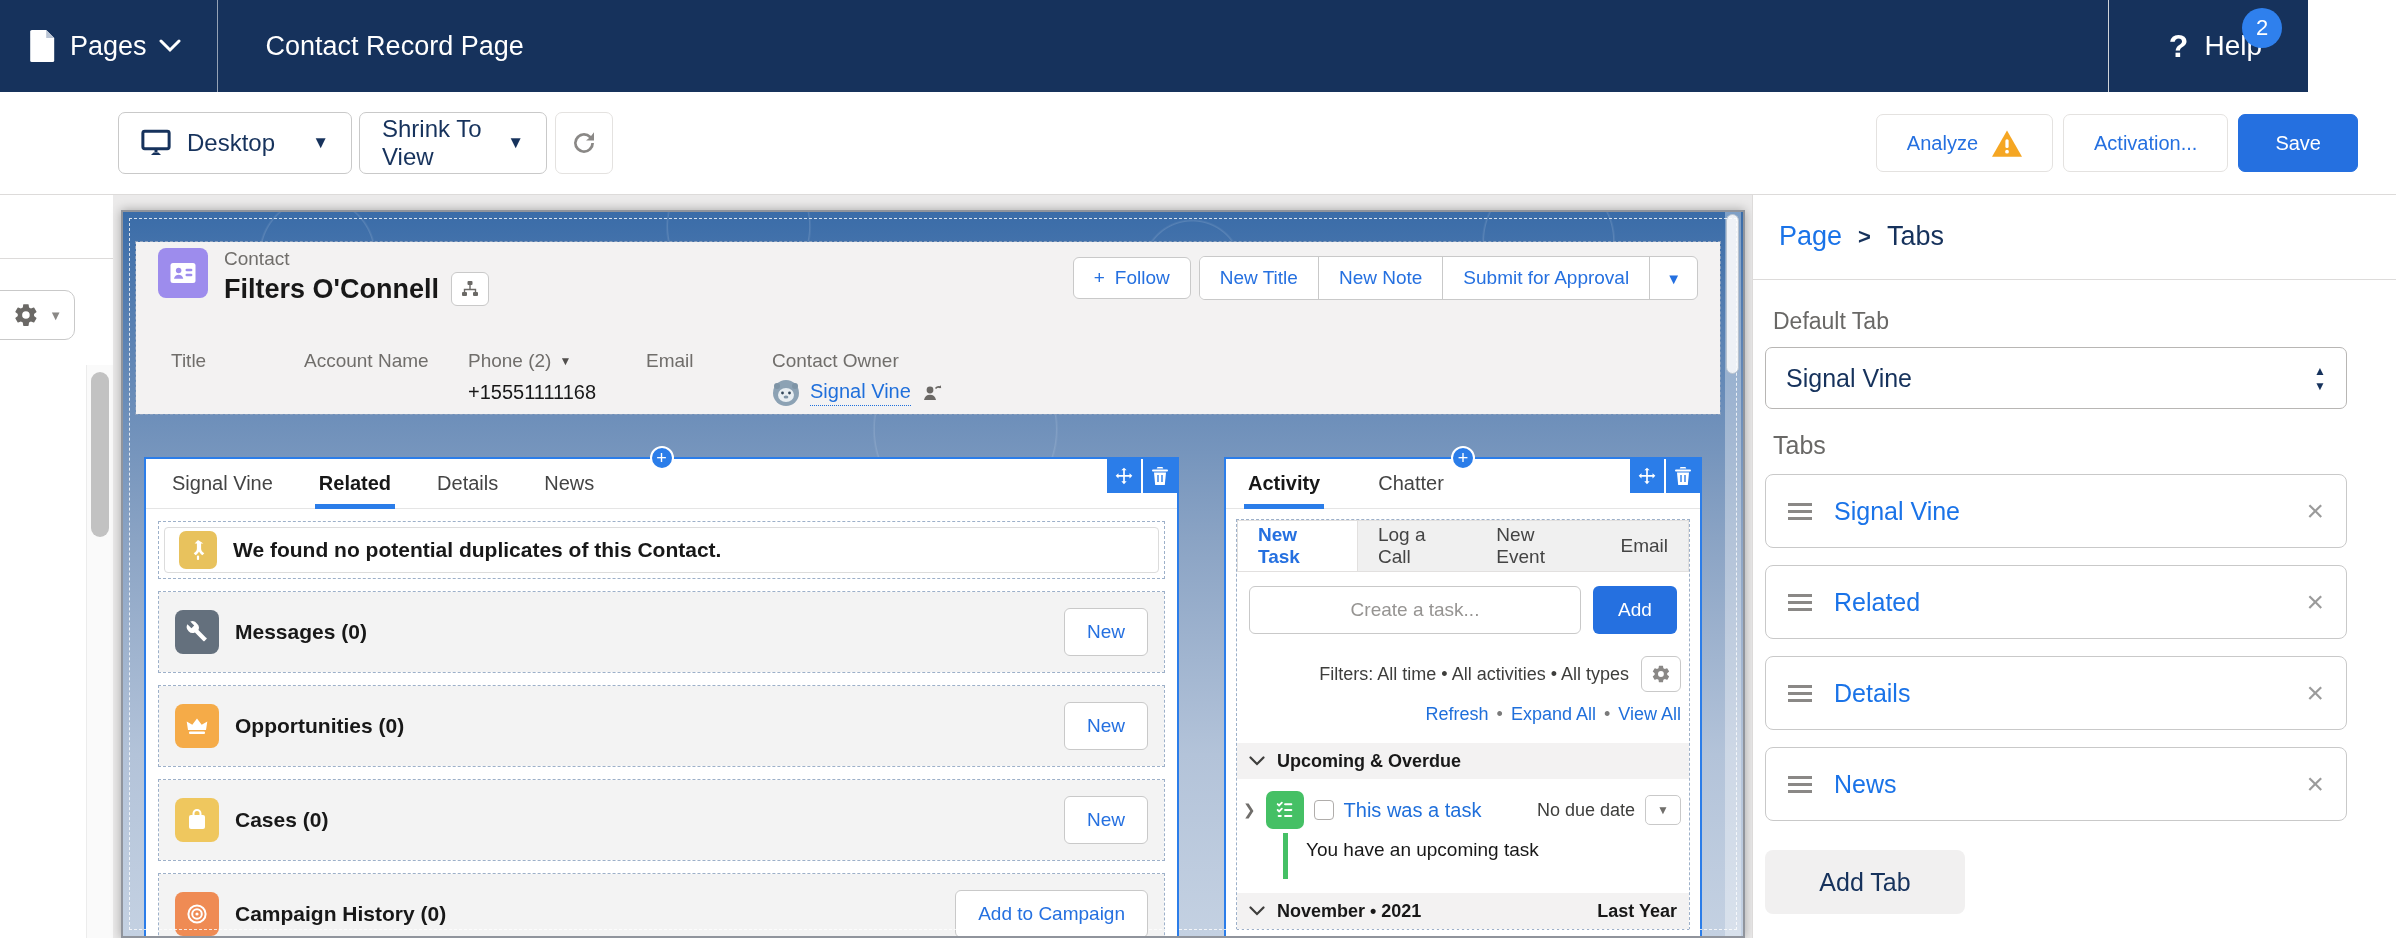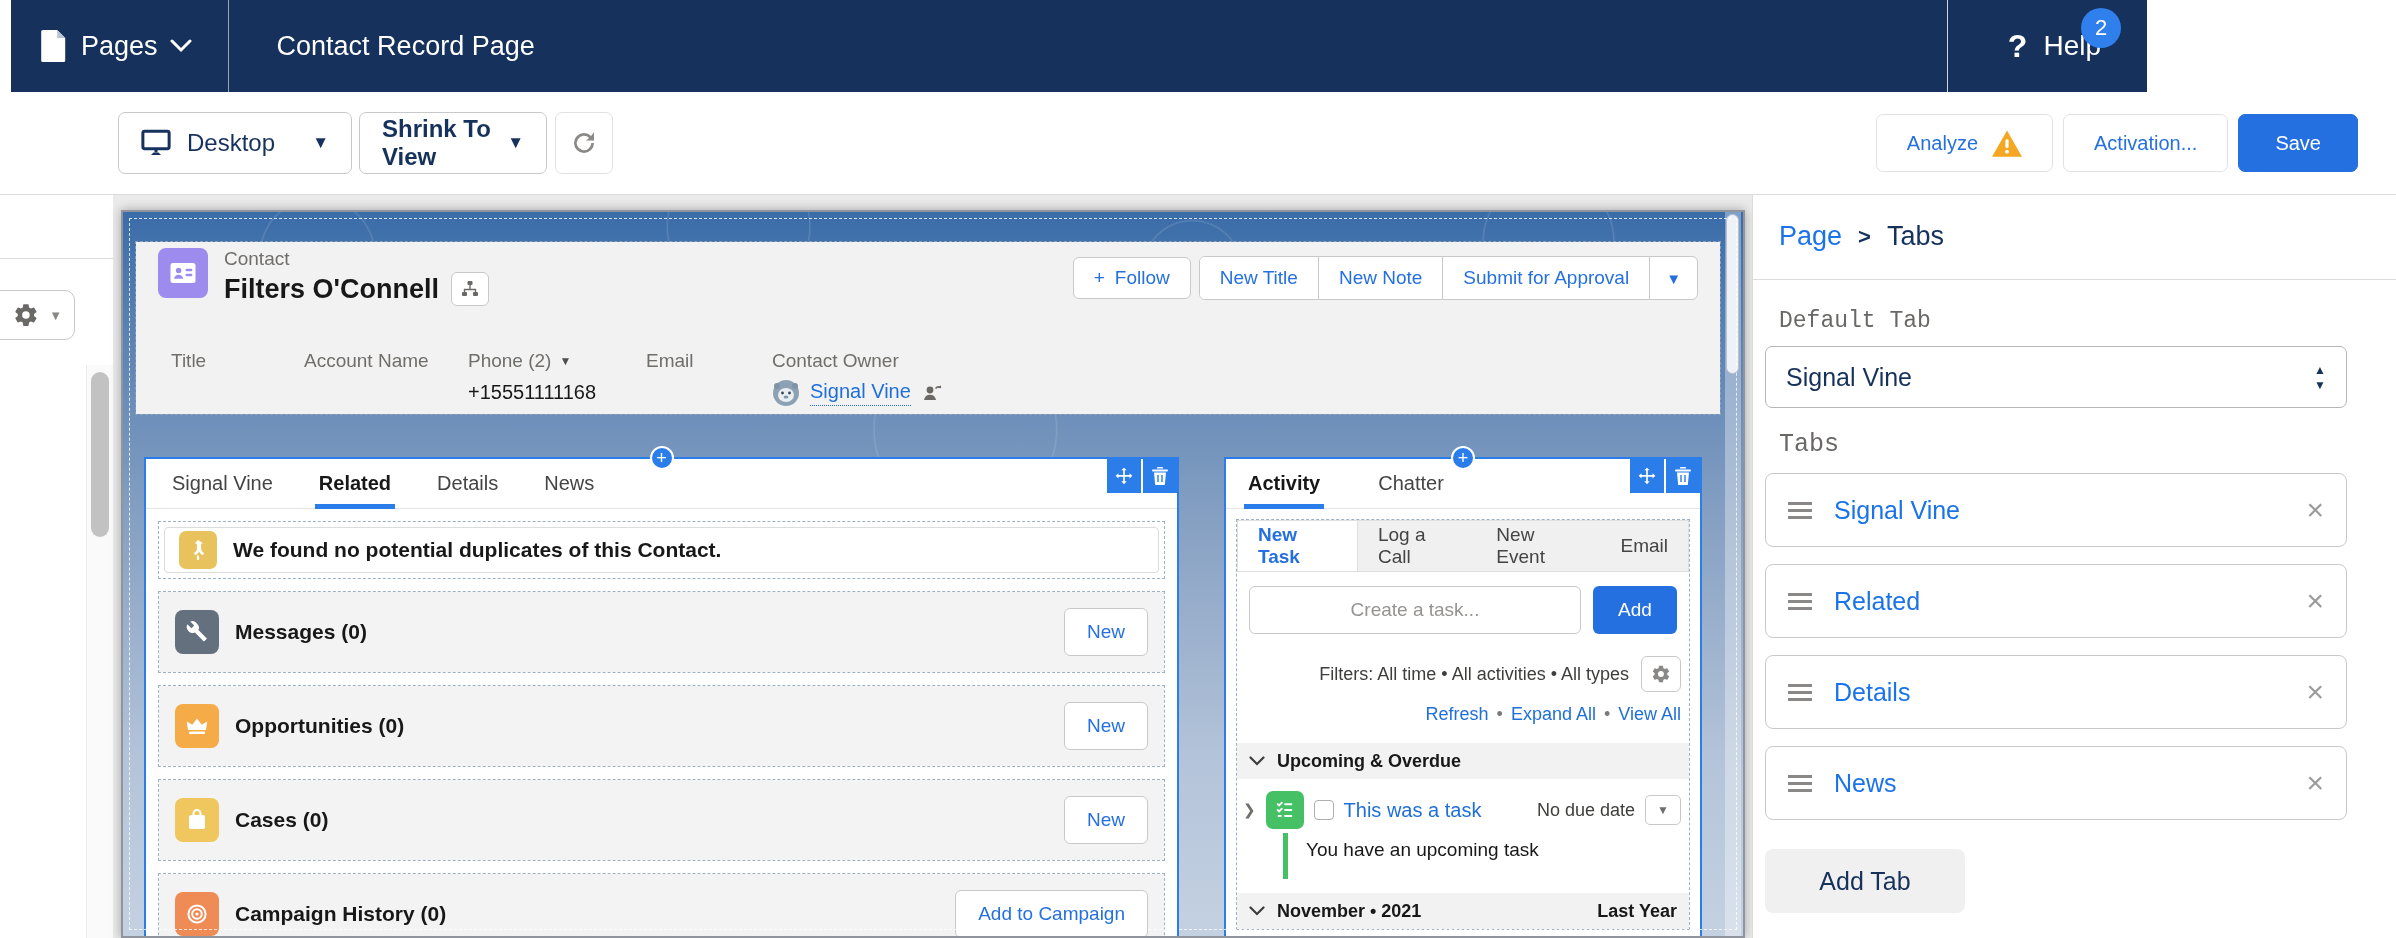--- a/index.html
+++ b/index.html
@@ -6,38 +6,38 @@
     --navy:#16325c; --accent:#2570e0; --link:#1f6fdb; --sel:#2b7de9;
     --txt:#181818; --gray-txt:#706e6b; --border:#c9c9c9; --light-border:#e5e5e5;
     --card-gray:#f3f2f2; --warn:#f5a623;
   }
   *{margin:0;padding:0;box-sizing:border-box;}
   html,body{width:2396px;height:938px;overflow:hidden;}
   body{font-family:"Liberation Sans",sans-serif;background:#fff;position:relative;color:var(--txt);}
   svg{display:block;}
 
   
-  .navbar{position:absolute;left:0;top:0;width:2136px;height:92px;background:var(--navy);display:flex;align-items:center;color:#fff;margin-left:11px;}
+  .navbar{position:absolute;left:0;top:0;width:2308px;height:92px;background:var(--navy);display:flex;align-items:center;color:#fff;}
   .nav-left{display:flex;align-items:center;gap:14px;padding-left:30px;height:100%;}
   .nav-pages{display:flex;align-items:center;gap:12px;cursor:pointer;}
   .nav-pages .lbl{font-size:27px;}
   .nav-vdiv{width:1px;height:92px;background:rgba(255,255,255,.55);margin-left:22px;}
   .nav-title{font-size:27px;font-weight:500;margin-left:34px;}
   .nav-right{margin-left:auto;display:flex;align-items:center;height:100%;}
   .nav-vdiv2{width:1px;height:92px;background:#cfd3da;}
   .nav-help{position:relative;display:flex;align-items:center;gap:16px;padding:0 46px 0 60px;height:100%;cursor:pointer;}
   .nav-q{font-size:32px;font-weight:700;}
   .nav-help .lbl{font-size:28px;}
   .help-badge{position:absolute;top:8px;right:26px;width:40px;height:40px;border-radius:50%;background:#2f80ed;color:#fff;font-size:22px;display:flex;align-items:center;justify-content:center;}
 
   
   .toolbar{position:absolute;left:0;top:92px;width:2396px;height:103px;background:#fff;border-bottom:1px solid #dddbda;display:flex;align-items:center;}
   .tb-select{display:flex;align-items:center;gap:16px;border:1px solid var(--border);border-radius:7px;height:62px;padding:0 22px;color:var(--navy);font-size:24px;cursor:pointer;background:#fff;}
   .tb-select.device{margin-left:118px;width:234px;}
-  .tb-select.zoom{margin-left:7px;width:188px;font-weight:bold;}
+  .tb-select.zoom{margin-left:7px;width:188px;}
   .tb-caret{margin-left:auto;color:var(--navy);font-size:17px;}
   .tb-refresh{margin-left:8px;width:58px;height:62px;border:1px solid #e4e2e0;border-radius:7px;background:#fff;display:flex;align-items:center;justify-content:center;cursor:pointer;}
   .tb-right{margin-left:auto;display:flex;align-items:center;gap:10px;padding-right:38px;}
   .btn{border:1px solid #e4e2e0;background:#fff;border-radius:7px;height:58px;display:flex;align-items:center;justify-content:center;font-size:20px;color:var(--accent);cursor:pointer;padding:0 30px;gap:14px;font-family:inherit;}
   .btn.primary{background:var(--accent);color:#fff;border-color:var(--accent);padding:0 36px;}
 
   
   .left-panel{position:absolute;left:0;top:195px;width:113px;height:743px;background:#fff;}
   .left-panel .hdiv{position:absolute;left:0;top:63px;width:113px;height:1px;background:#dddbda;}
   .gear-btn{position:absolute;left:-20px;top:95px;width:95px;height:50px;border:1px solid var(--border);border-radius:10px;background:#fff;display:flex;align-items:center;justify-content:flex-end;gap:10px;padding-right:12px;cursor:pointer;}
@@ -137,21 +137,21 @@
   .t-bar{width:5px;background:#45c065;margin-left:46px;height:46px;}
   .t-subtext{font-size:19px;margin-left:18px;margin-top:6px;}
 
   
   .sidebar{position:absolute;left:1752px;top:195px;width:644px;height:743px;background:#fff;border-left:1px solid #dddbda;}
   .crumb{display:flex;align-items:center;gap:16px;padding:26px 0 0 26px;font-size:27px;}
   .crumb .parent{color:#1a73e8;cursor:pointer;}
   .crumb .sep{color:var(--navy);font-weight:700;font-size:22px;}
   .crumb .current{color:var(--navy);}
   .sb-divider{position:absolute;left:0;top:84px;width:100%;height:1px;background:#dddbda;}
-  .sb-label{color:#696866;padding-left:26px;font-family:Liberation Mono, monospace;}
+  .sb-label{color:#696866;padding-left:20px;}
   .lbl-default{font-size:23px;margin-top:56px;}
   .lbl-tabs{font-size:25px;margin-top:22px;}
   .sb-select{margin:12px 0 0 12px;width:582px;height:62px;border:1px solid #b8b6b4;border-radius:7px;background:#fff;display:flex;align-items:center;padding:0 20px;cursor:pointer;}
   .sb-select .val{color:var(--navy);font-size:25px;}
   .spin{margin-left:auto;display:flex;flex-direction:column;gap:3px;color:var(--navy);font-size:12px;line-height:1;text-align:center;}
   .tab-item{margin:0 0 17px 12px;width:582px;height:74px;border:1px solid var(--border);border-radius:8px;background:#fff;display:flex;align-items:center;padding:0 22px;}
   .tab-items{margin-top:14px;}
   .drag{display:flex;flex-direction:column;gap:4px;cursor:grab;}
   .drag span{display:block;width:24px;height:3px;background:#8a8886;}
   .tab-item .tlabel{color:#1a73e8;font-size:25px;margin-left:22px;}

